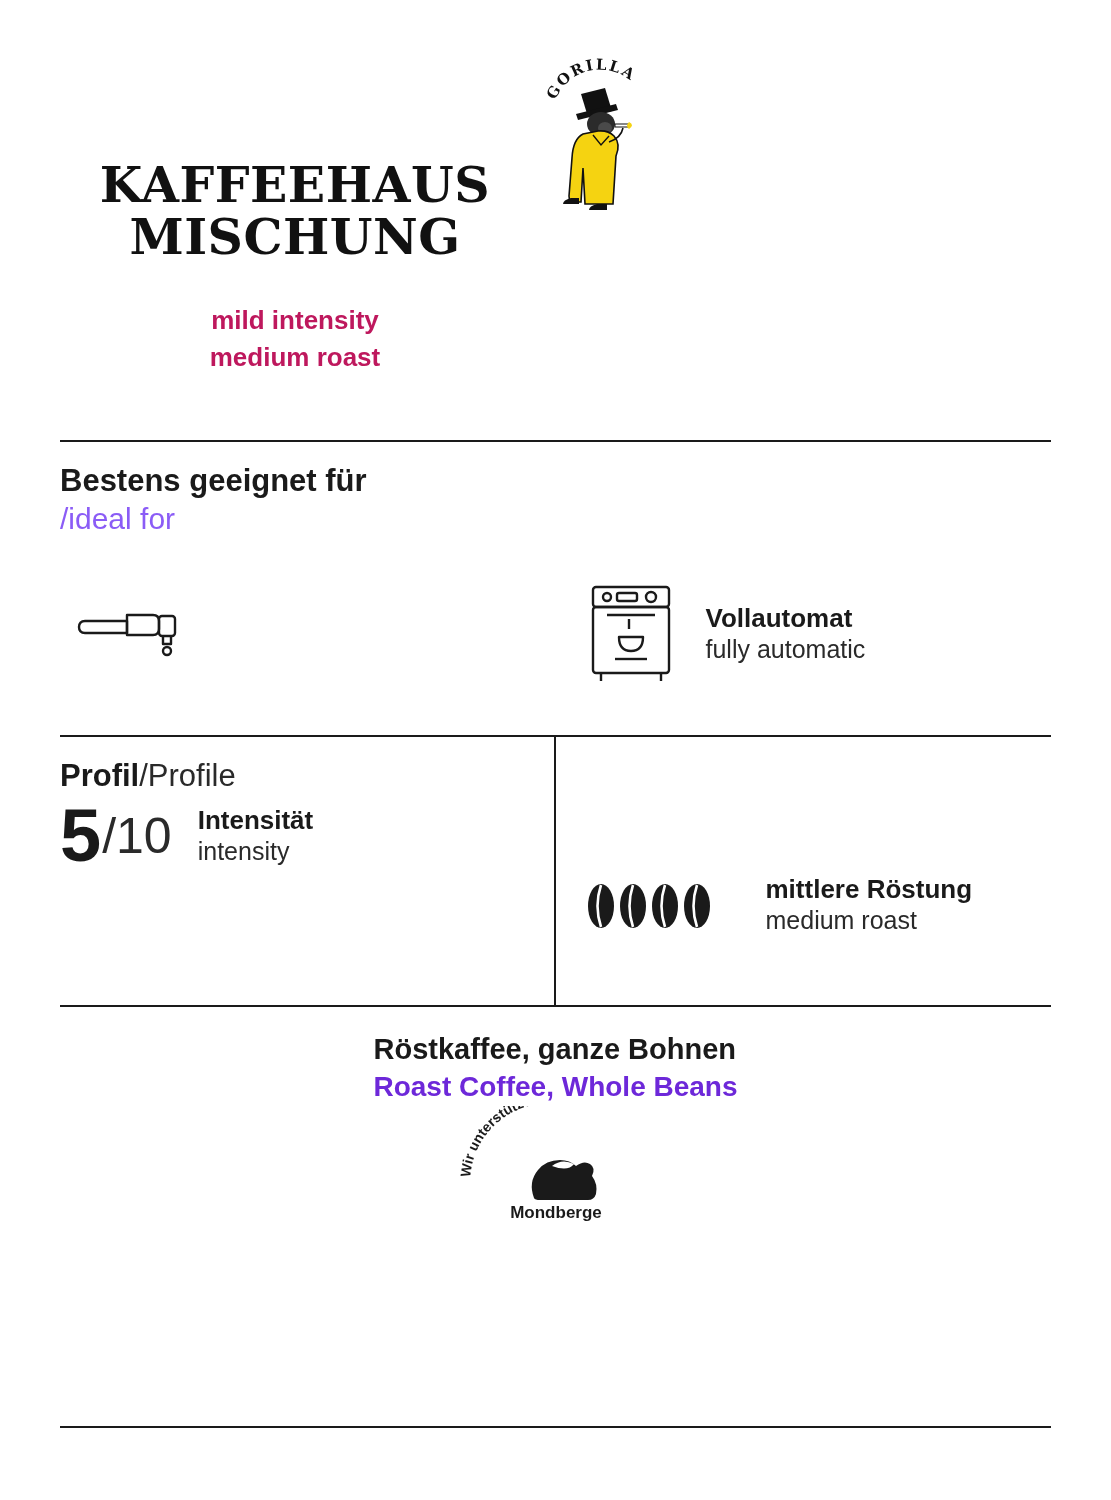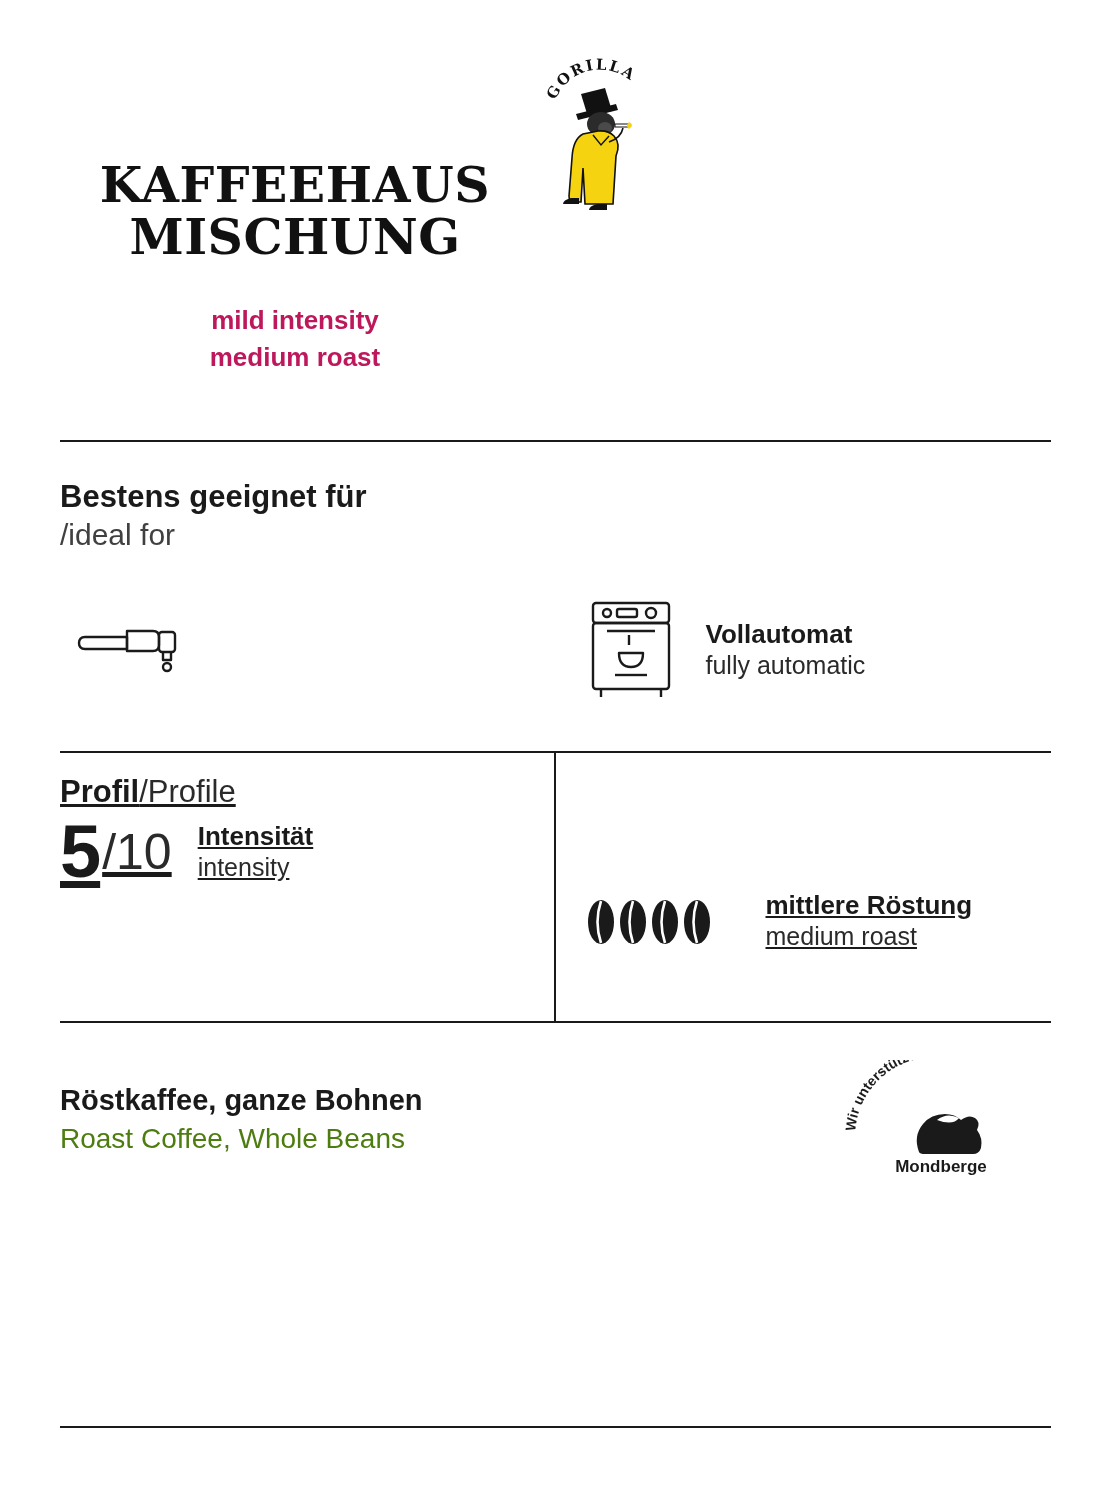--- a/index.html
+++ b/index.html
@@ -86,31 +86,31 @@
 
   
   .rule {
     height: 2px;
     background: #1a1a1a;
     margin: 0 60px;
   }
 
   
   .ideal {
-    padding: 36px 60px 0 60px;
+    padding: 20px 60px 0 60px;
   }
   .sec-head-de {
     font-size: 31px;
     font-weight: bold;
     line-height: 1.25;
   }
   .sec-head-en {
     font-size: 30px;
     font-weight: normal;
-    color: #404040;
+    color: #8b5cf6;
     line-height: 1.2;
   }
 
   .machines {
     margin-top: 42px;
   }
   .mrow {
     display: flex;
     flex-direction: row;
   }
@@ -138,21 +138,20 @@
     line-height: 1.25;
   }
   .mrow2 { margin-top: 54px; }
   .spacer-cell { width: 50%; }
 
   
   .profile {
     display: flex;
     flex-direction: row;
     height: 268px;
-    text-decoration: underline;
   }
   .profile-left {
     width: 50%;
     padding: 22px 0 0 60px;
     border-right: 2px solid #1a1a1a;
     position: relative;
   }
   .profile-right {
     width: 50%;
     padding: 22px 0 0 0;
@@ -195,28 +194,28 @@
     display: flex;
     justify-content: center;
     align-items: center;
     padding-top: 48px;
   }
   .roast-labels { padding-top: 46px; }
 
   
   .footer {
     display: flex;
-    flex-direction: row;
+    flex-direction: column;
     align-items: center;
     padding: 24px 60px 0 60px;
     height: 170px;
   }
   .footer-text { flex: 1; }
   .f-de { font-size: 29px; font-weight: bold; line-height: 1.3; }
-  .f-en { font-size: 28px; color: #4d7c0f; line-height: 1.35; }
+  .f-en { font-size: 28px; color: #6d28d9; line-height: 1.35; font-weight: bold; }
   .footer-logo {
     width: 220px;
     display: flex;
     justify-content: center;
     align-items: center;
   }
 
   .bottom-rule {
     position: absolute;
     left: 60px;

